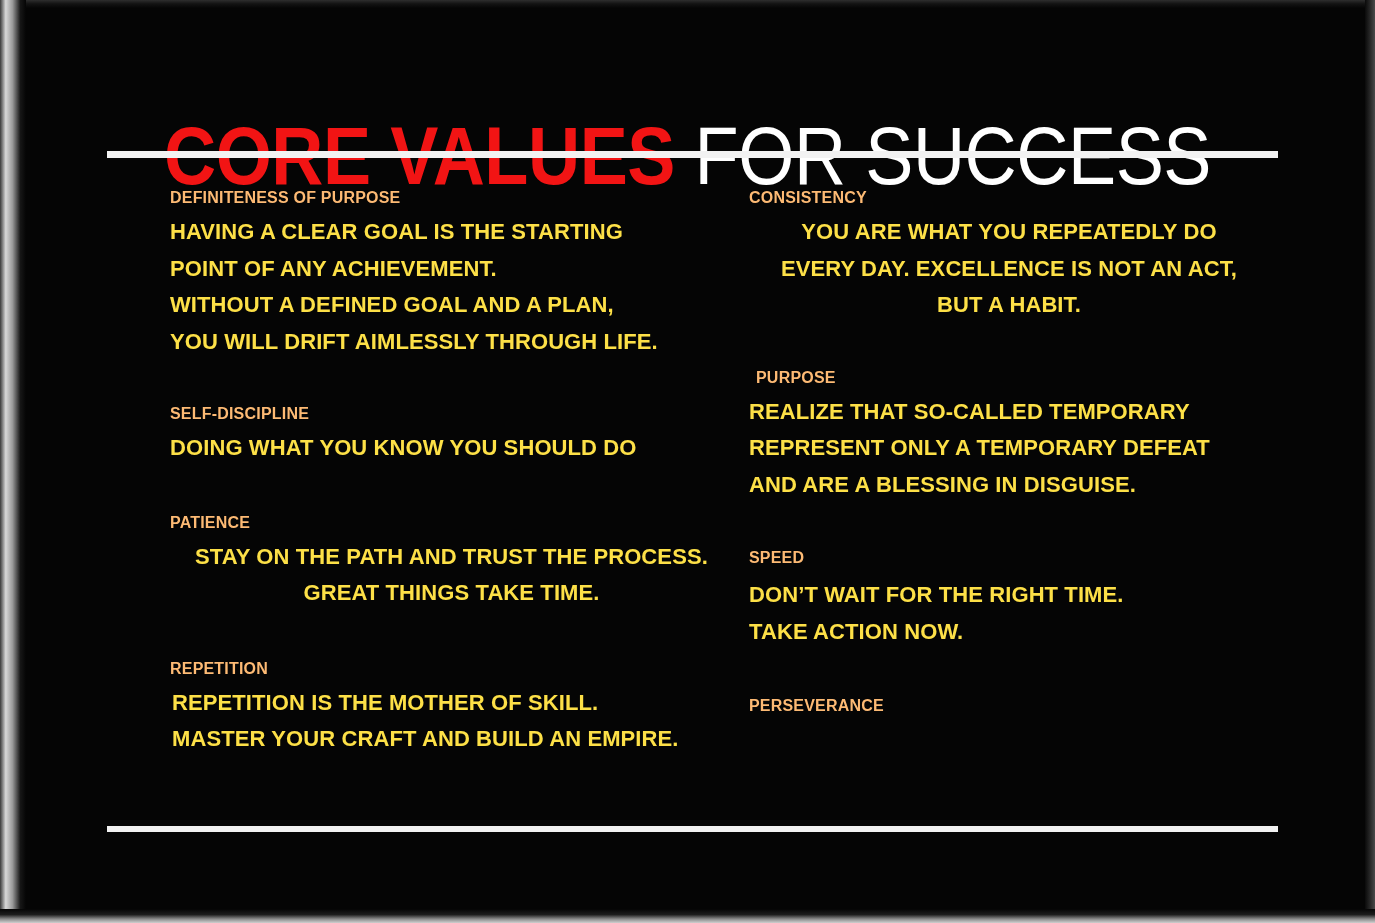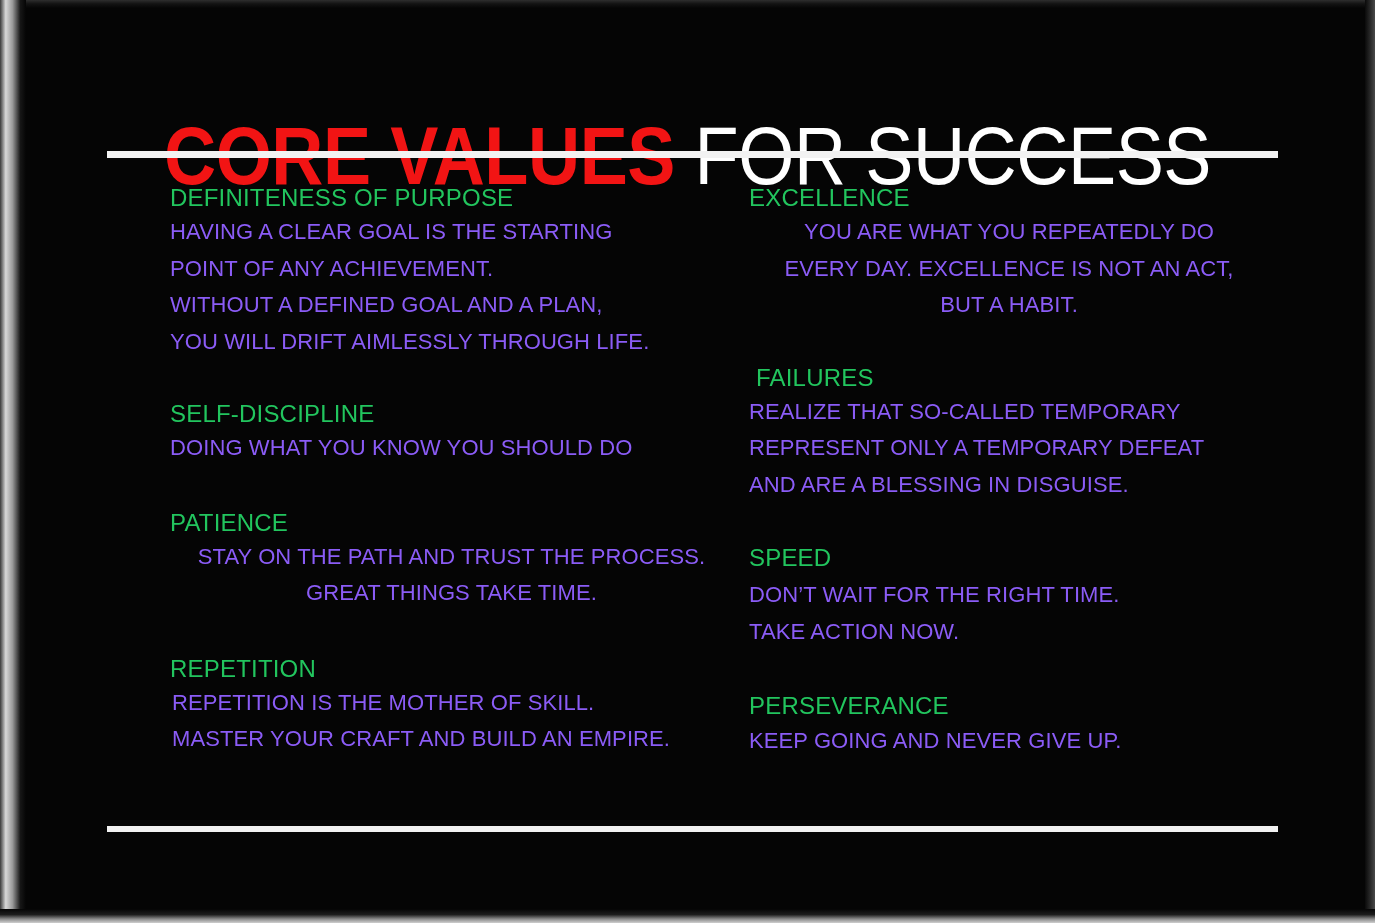--- a/index.html
+++ b/index.html
@@ -74,31 +74,31 @@
   .column {
     position: absolute;
     top: 186px;
   }
   .col-left  { left: 170px; width: 560px; }
   .col-right { left: 749px; width: 520px; }
 
   .section { margin-bottom: 0; }
 
   .sec-head {
-    color: #22c55e;
-    font-size: 24px;
-    font-weight: normal;
+    color: #fdba74;
+    font-size: 16px;
+    font-weight: bold;
     letter-spacing: 0.2px;
     line-height: 24px;
     white-space: nowrap;
   }
   .sec-body {
-    color: #8b5cf6;
+    color: #fde047;
     font-size: 22px;
-    font-weight: normal;
+    font-weight: bold;
     line-height: 36.5px;
     letter-spacing: 0.1px;
     white-space: nowrap;
   }
   .sec-body .line { display: block; }
 
   
   .col-left  .section.s1 { padding-top: 0px;  padding-left: 0px; }
   .col-left  .section.s1 .sec-body { padding-top: 4px; }
   .col-left  .section.s2 { padding-top: 42px; padding-left: 0px; }
@@ -169,47 +169,46 @@
         <span class="line">REPETITION IS THE MOTHER OF SKILL.</span>
         <span class="line">MASTER YOUR CRAFT AND BUILD AN EMPIRE.</span>
       </div>
     </div>
 
   </div>
 
   <div class="column col-right">
 
     <div class="section s1">
-      <div class="sec-head">EXCELLENCE</div>
+      <div class="sec-head">CONSISTENCY</div>
       <div class="sec-body">
         <span class="line">YOU ARE WHAT YOU REPEATEDLY DO</span>
         <span class="line">EVERY DAY. EXCELLENCE IS NOT AN ACT,</span>
         <span class="line">BUT A HABIT.</span>
       </div>
     </div>
 
     <div class="section s2">
-      <div class="sec-head">FAILURES</div>
+      <div class="sec-head">PURPOSE</div>
       <div class="sec-body">
         <span class="line">REALIZE THAT SO-CALLED TEMPORARY</span>
         <span class="line">REPRESENT ONLY A TEMPORARY DEFEAT</span>
         <span class="line">AND ARE A BLESSING IN DISGUISE.</span>
       </div>
     </div>
 
     <div class="section s3">
       <div class="sec-head">SPEED</div>
       <div class="sec-body">
         <span class="line">DON’T WAIT FOR THE RIGHT TIME.</span>
         <span class="line">TAKE ACTION NOW.</span>
       </div>
     </div>
 
     <div class="section s4">
       <div class="sec-head">PERSEVERANCE</div>
       <div class="sec-body">
-        <span class="line">KEEP GOING AND NEVER GIVE UP.</span>
       </div>
     </div>
 
   </div>
 
 </div>
 
 </body></html>

